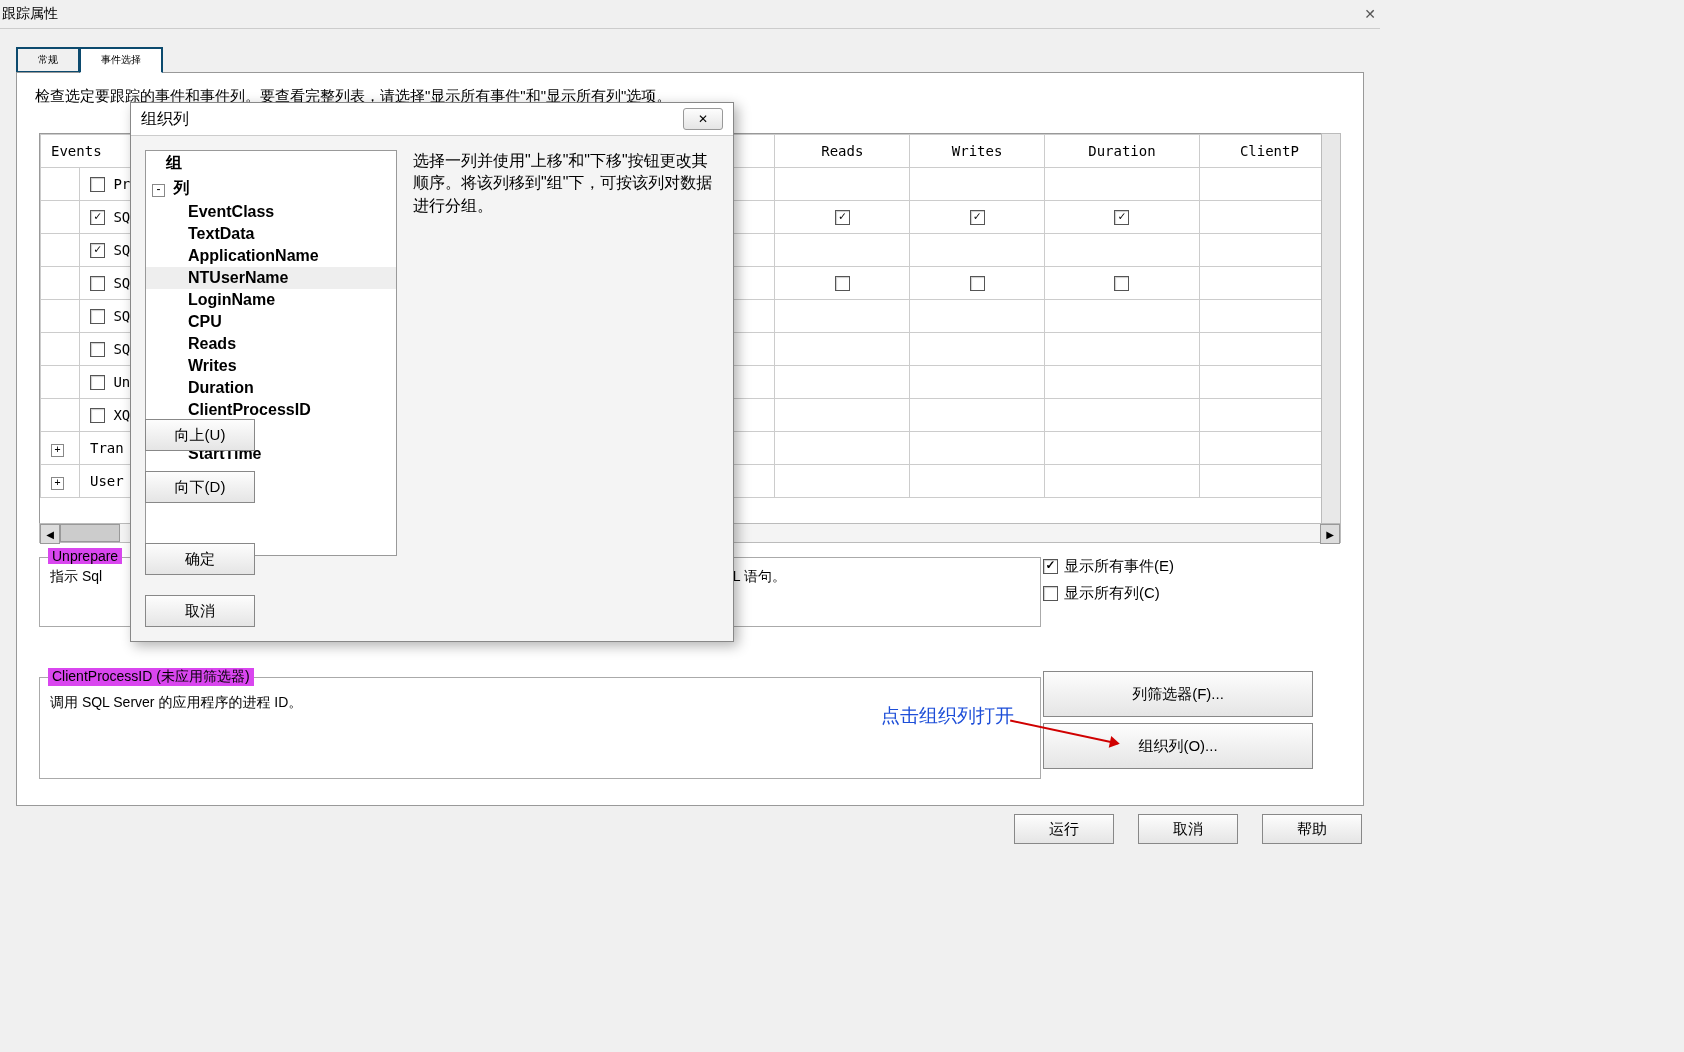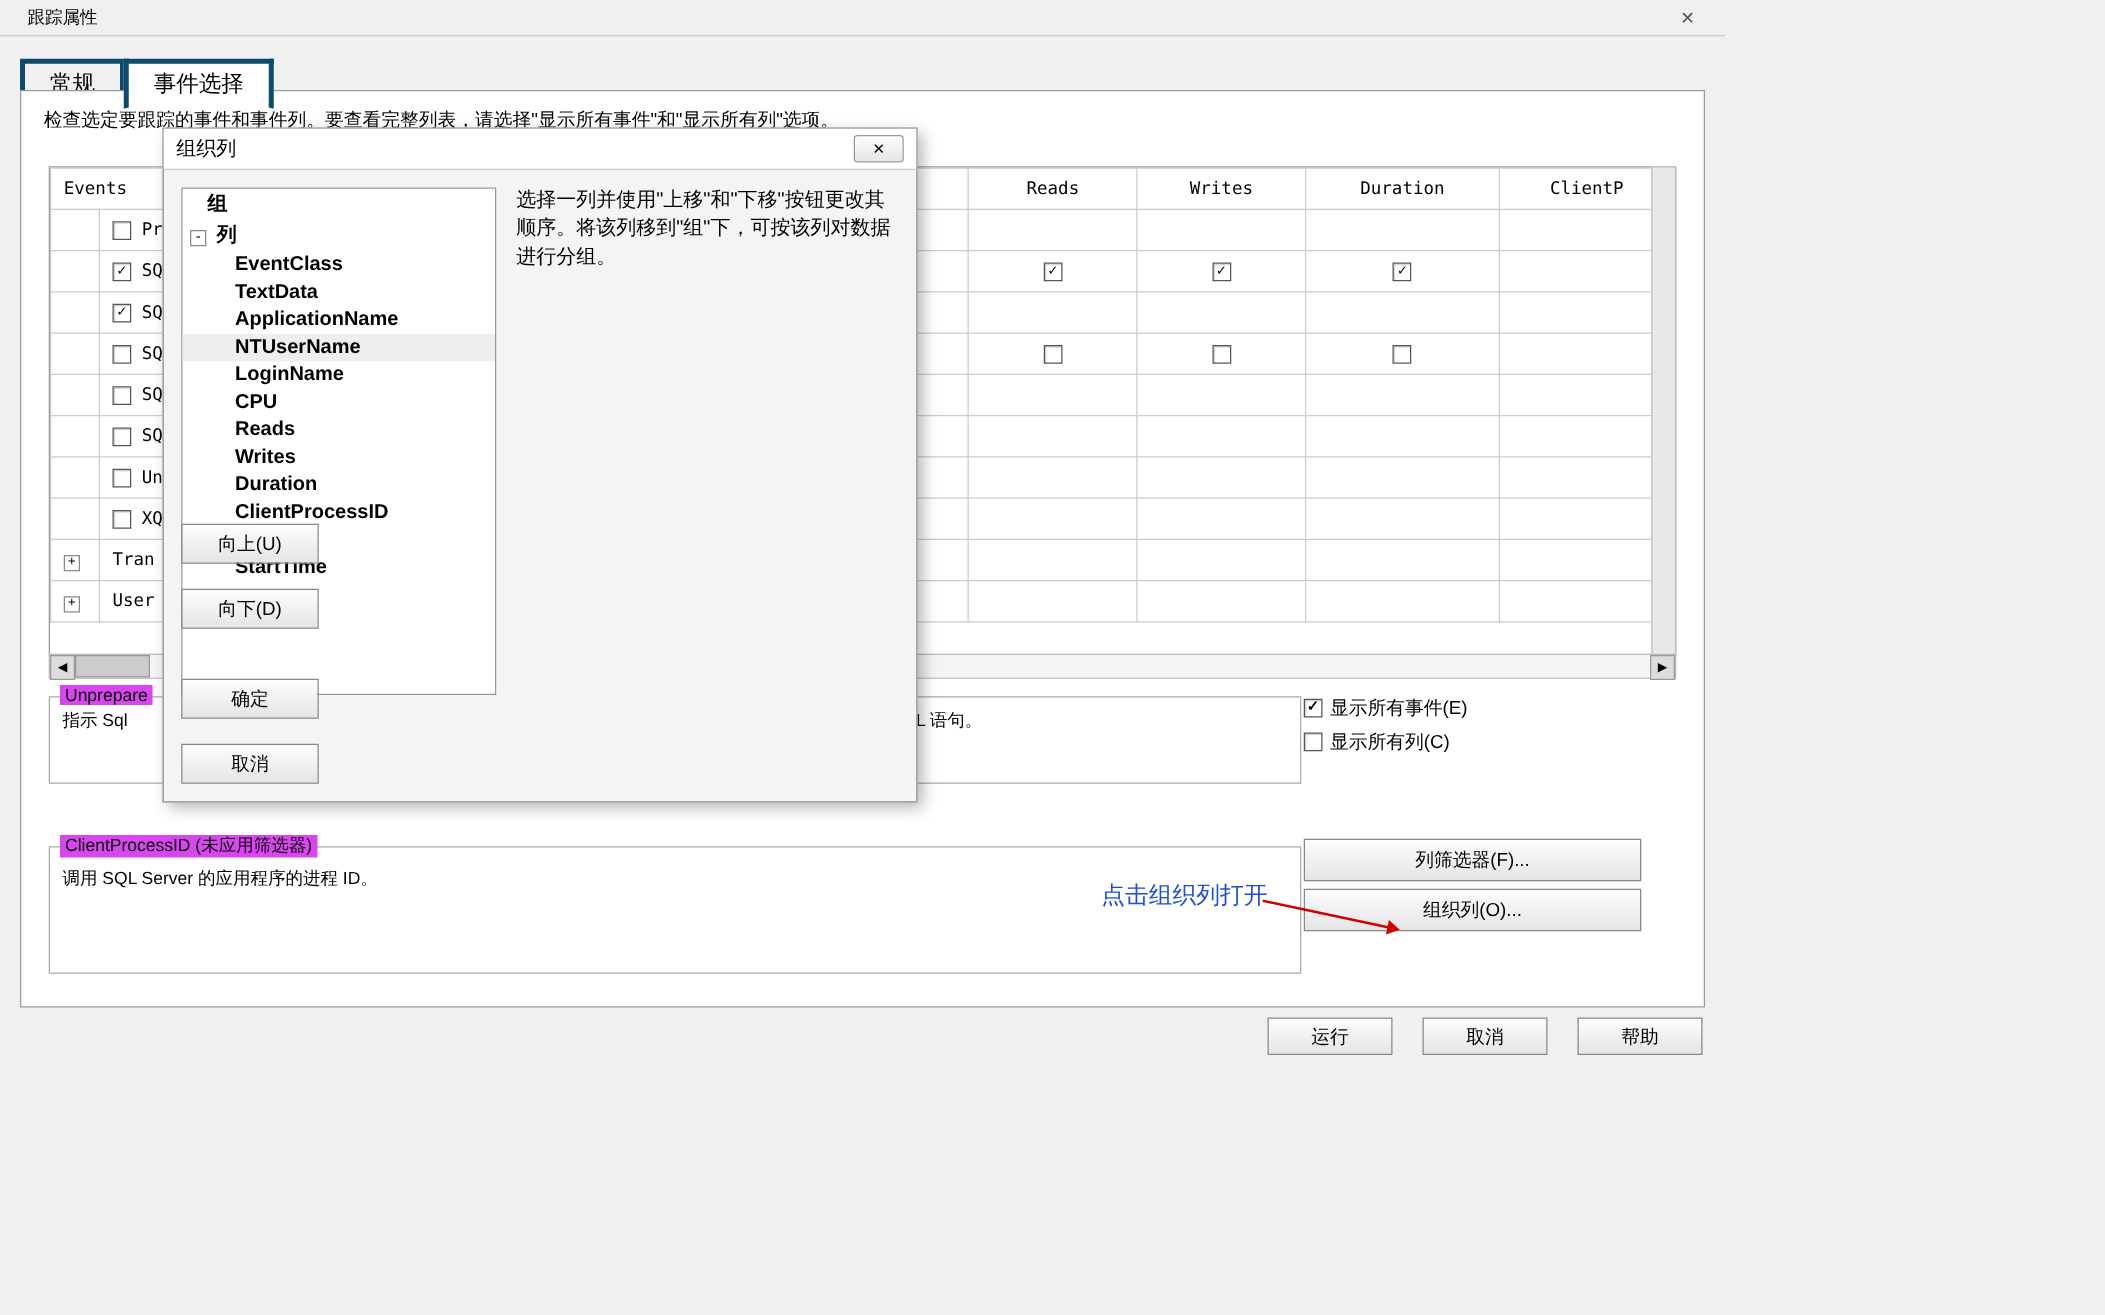--- a/index.html
+++ b/index.html
@@ -12,39 +12,39 @@
     overflow: hidden;
   }
   .window {
     position: relative;
     width: 1380px;
     height: 852px;
     background: #f0f0f0;
   }
   .titlebar {
     height: 24px;
-    padding: 2px 22px;
+    padding: 2px 2px;
     font-size: 14px;
     border-bottom: 1px solid #ccc;
     display: flex;
     align-items: center;
     justify-content: space-between;
   }
   .tabs {
     display: flex;
     margin-top: 18px;
     margin-left: 16px;
     gap: 0;
   }
   .tab {
     padding: 4px 20px;
-    border: 4px solid #0c4a6e;
+    border: 2px solid #0c4a6e;
     background: #f0f0f0;
     margin-right: -1px;
-    font-size: 18px;
+    font-size: 10px;
   }
   .tab.active {
     background: #fff;
     border-bottom: 1px solid #fff;
     position: relative;
     z-index: 2;
   }
   .tab-panel {
     position: absolute;
     left: 16px;
@@ -177,21 +177,21 @@
   }
   .checkbox-row {
     display: flex;
     align-items: center;
     gap: 6px;
     margin-bottom: 8px;
     font-size: 15px;
   }
   .opt-button {
     width: 270px;
-    height: 34px;
+    height: 46px;
     margin-bottom: 6px;
     border: 1px solid #888;
     background: linear-gradient(#fdfdfd,#e5e5e5);
     font-family: inherit;
     font-size: 15px;
   }
   .dialog-buttons {
     position: absolute;
     right: 18px;
     bottom: 8px;

